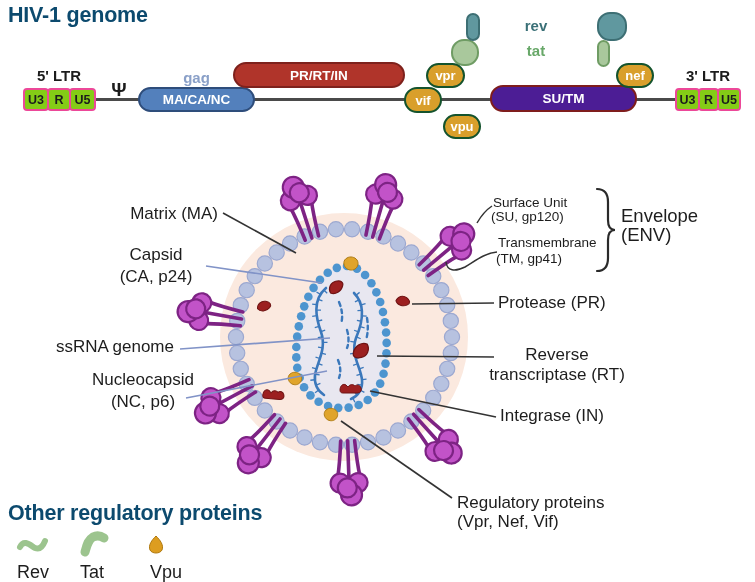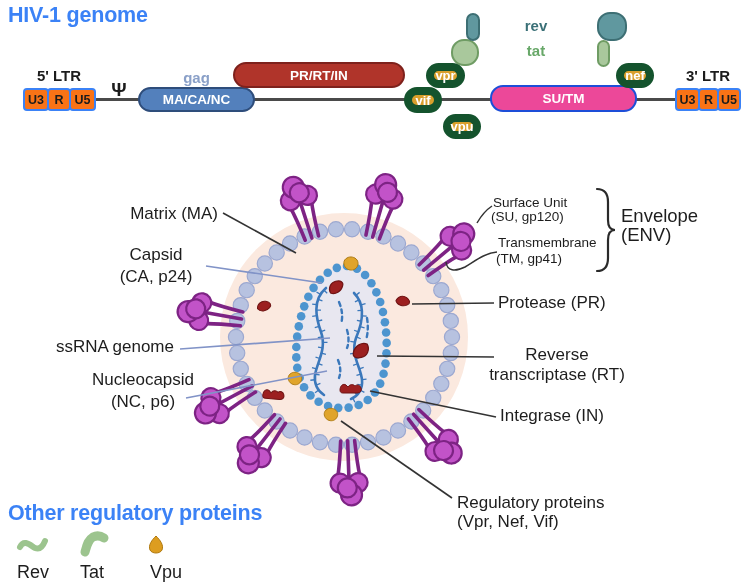--- a/index.html
+++ b/index.html
@@ -1,28 +1,28 @@
 <!DOCTYPE html>
 <html><head>
 <meta charset="utf-8">
 <style>
   html,body{margin:0;padding:0;background:#fff;}
   #app{position:relative;width:755px;height:582px;background:#ffffff;overflow:hidden;
        font-family:"Liberation Sans",sans-serif;}
-  .heading{position:absolute;font-weight:bold;font-size:21.5px;color:#3b82f6;letter-spacing:-0.2px;z-index:5;}
+  .heading{position:absolute;font-weight:bold;font-size:21.5px;color:#0c4a6e;letter-spacing:-0.2px;z-index:5;}
   
   #genome{position:absolute;left:0;top:0;width:755px;height:145px;z-index:4;}
   .gline{position:absolute;left:95px;top:98px;width:582px;height:3px;background:#4a4a4a;border-radius:2px;z-index:0;}
   .box{position:absolute;box-sizing:border-box;display:flex;align-items:center;justify-content:center;
        font-weight:bold;color:#fff;border-radius:13px;font-size:13.5px;z-index:2;}
-  .box.ltr{background:#f97316;border:2px solid #3b82f6;color:#1c1c1c;font-size:12.5px;border-radius:4px;z-index:2;}
+  .box.ltr{background:#84cc16;border:2px solid #ec4899;color:#1c1c1c;font-size:12.5px;border-radius:4px;z-index:2;}
   .box.gag{background:#5380bc;border:2px solid #2e4d7b;}
   .box.pol{background:#b0342a;border:2px solid #7e211c;z-index:2;}
-  .box.acc{background:#d99f2b;border:8px solid #14532d;font-size:13px;}
-  .box.env{background:#ec4899;border:2px solid #1d4ed8;}
+  .box.acc{background:#d99f2b;border:2px solid #14532d;font-size:13px;}
+  .box.env{background:#4c1d95;border:2px solid #7f1d1d;}
   .box.exont{background:#60989f;border:2px solid #3d6f74;}
   .box.exong{background:#a9c89c;border:2px solid #6f9c64;}
   .z3{z-index:3;} .z4{z-index:4;}
   .glabel{position:absolute;font-weight:bold;font-size:15px;text-align:center;color:#1c1c1c;}
   
   #particle-svg{position:absolute;left:0;top:0;z-index:1;}
   text{font-family:"Liberation Sans",sans-serif;}
   .plabel{font-size:17px;fill:#1d1d1d;}
   .plabel-sm{font-size:13.5px;fill:#1d1d1d;}
   .plabel-lg{font-size:18.5px;fill:#1d1d1d;}

